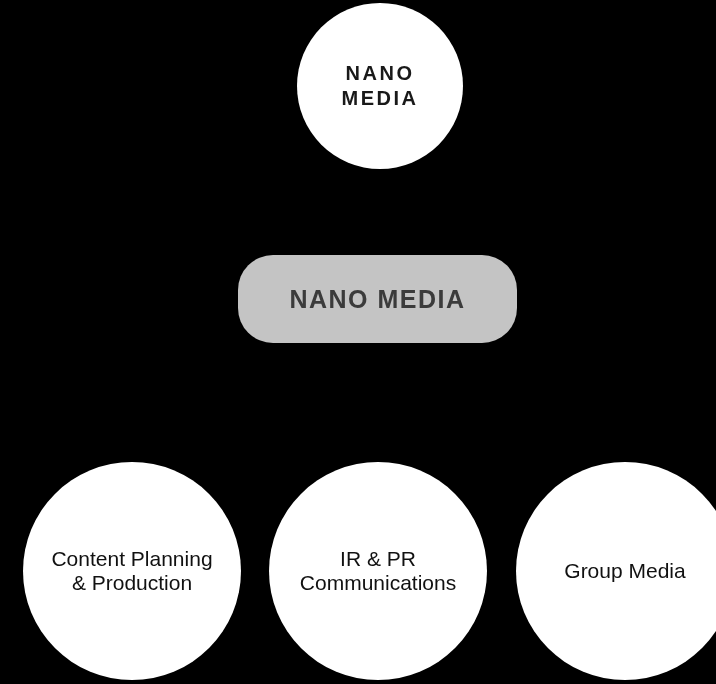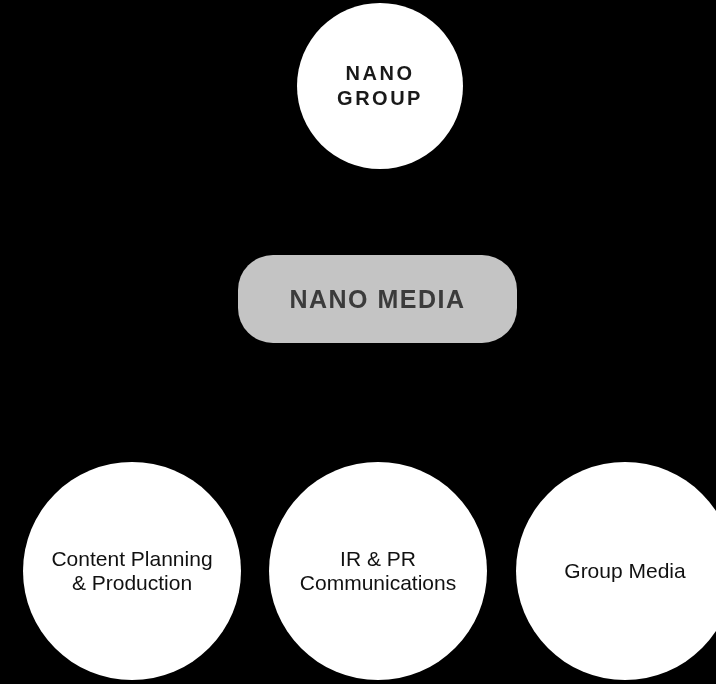--- a/index.html
+++ b/index.html
@@ -78,21 +78,21 @@
   .label span { display: block; }
 </style>
 </head>
 <body>
 
 <div class="canvas">
 
   <div class="node circle-root">
     <div class="label">
       <span>NANO</span>
-      <span>GROUP</span>
+      <span>MEDIA</span>
     </div>
   </div>
 
   <div class="node pill">
     <div class="label">NANO MEDIA</div>
   </div>
 
   <div class="node circle-leaf leaf-1">
     <div class="label">
       <span>Content Planning</span>

